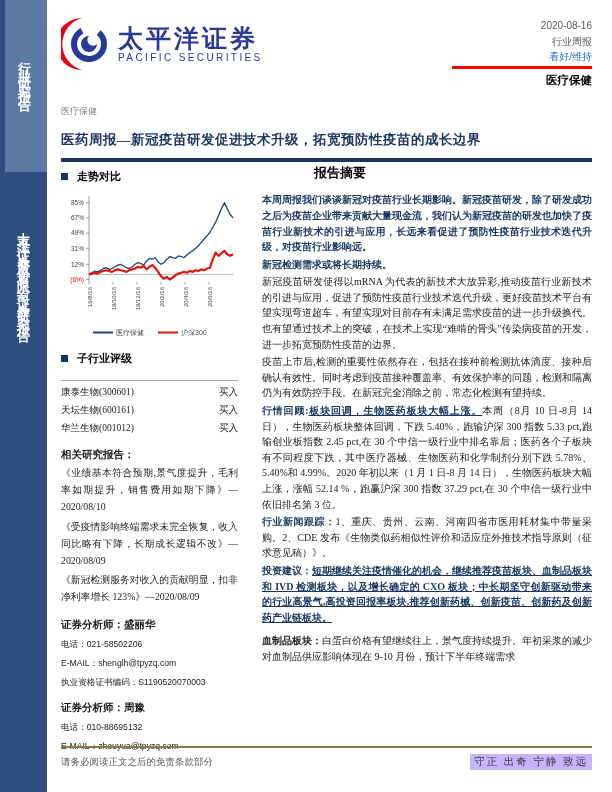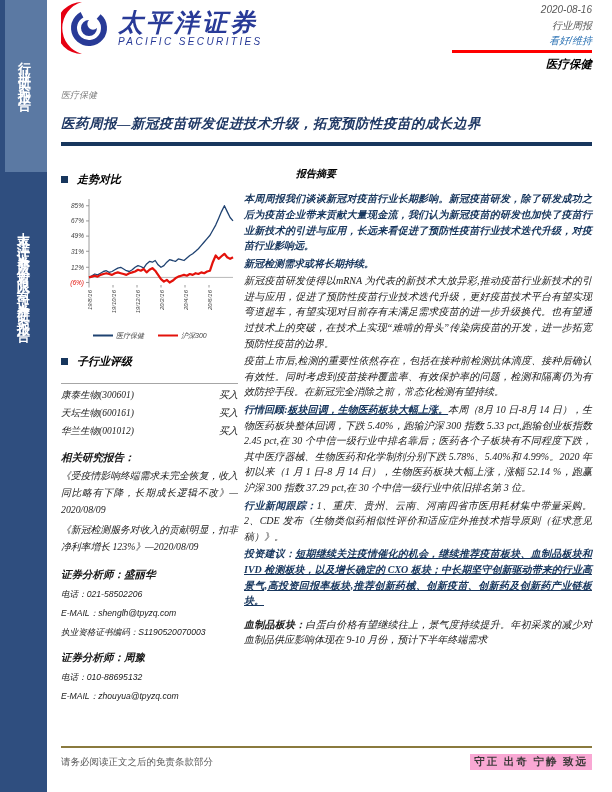--- a/index.html
+++ b/index.html
@@ -14,57 +14,57 @@
   .sidebar-top { position:absolute; top:0; left:0; width:47px; height:172px; background:#5b79a3; }
   .sidebar-bottom { position:absolute; top:172px; left:0; width:47px; bottom:0; background:#2f4e7f; }
   .sidebar-strip { position:absolute; top:0; left:0; width:5px; height:792px; background:#2f4e7f; }
   .vtext {
     position:absolute; writing-mode: vertical-rl; color:#fff; font-weight:bold;
     font-size:13px; letter-spacing:7px; font-family:"Liberation Serif",serif;
   }
   .vtext-top { left:15px; top:52px; }
   .vtext-bottom { left:14px; top:222px; letter-spacing:6px; }
   
-  .main { position:absolute; left:47px; top:0; right:0; bottom:0; padding:0 20px 0 14px;font-style:italic; }
+  .main { position:absolute; left:47px; top:0; right:0; bottom:0; padding:16px 20px 0 14px; }
   .header { display:flex; justify-content:space-between; align-items:flex-start; }
   .logo-row { display:flex; align-items:center; gap:7px; }
   .brand-text { display:flex; flex-direction:column; }
   .brand-cn { color:#283a97; font-weight:bold; font-size:25px; letter-spacing:3px; line-height:1.1; }
   .brand-en { color:#283a97; font-size:10px; letter-spacing:2.4px; font-family:"Liberation Sans",sans-serif; }
   .header-right { text-align:right; font-size:10px; color:#595959; line-height:1.55; padding-top:2px; font-family:"Liberation Sans",sans-serif; }
   .rating-line { color:#2e74b5; }
   .red-rule { width:140px; height:3px; background:#ff0000; margin:1px 0 3px auto; }
   .industry-line { color:#000; font-weight:bold; font-size:11.5px; font-family:"Liberation Serif",serif; }
   .breadcrumb { font-size:9px; color:#7f7f7f; margin-top:16px; }
   .doc-title { font-size:13.5px; font-weight:bold; color:#1f3864; margin-top:13px; letter-spacing:.5px; }
   .title-bar { height:4px; background:#17365d; margin-top:9px; }
   
-  .columns { display:flex; gap:6px; margin-top:19px; }
+  .columns { display:flex; gap:24px; margin-top:0; }
   .col-left { width:177px; flex:none; }
   .col-right { flex:1; min-width:0; }
   .sec-head { display:flex; align-items:center; gap:9px; font-weight:bold; font-size:11px; color:#000; margin:7px 0 4px; }
   .bullet { width:7px; height:7px; background:#17365d; flex:none; }
   .chart-wrap { margin-top:2px; }
   .subind-rule { border-bottom:1px solid #a6a6a6; margin:14px 0 4px; }
   .rec-row { display:flex; justify-content:space-between; font-size:9.5px; margin:5px 0; }
   .reports-title { font-weight:bold; font-size:10.5px; margin-top:13px; }
   .report-item { font-size:9.8px; line-height:1.72; margin-top:3px; text-align:justify; }
   .analyst-name { font-weight:bold; font-size:10.5px; margin-top:12px; }
   .contact { font-size:8.6px; margin-top:7px; font-family:"Liberation Sans",sans-serif; color:#1a1a1a; }
   
-  .summary-title { font-weight:bold; font-size:10px; margin:2px 0 10px 52px; color:#000; }
+  .summary-title { font-weight:bold; font-size:13px; margin:2px 0 10px 52px; color:#000; }
   .para { font-size:10px; line-height:1.56; text-align:justify; margin-bottom:2px; }
   .navy { color:#17365d; font-weight:bold; }
   .uline { text-decoration:underline; }
   .spacer-sm { height:6px; }
   
   .footer-rule { position:absolute; left:61px; right:20px; bottom:44px; border-top:2px solid #8a7a3e; }
   .footer { position:absolute; left:61px; right:20px; bottom:22px; display:flex; justify-content:space-between; align-items:center; }
   .disclaimer { font-size:9.5px; color:#595959; }
-  .motto { background:#f9a8d4; color:#3b3838; font-weight:bold; font-size:10.5px; letter-spacing:2px; padding:1px 4px; }
+  .motto { background:#c4b5fd; color:#3b3838; font-weight:normal; font-size:10.5px; letter-spacing:2px; padding:1px 4px; }
 </style>
 </head>
 <body>
 
 <div class="page">
 
   <div class="sidebar">
     <div class="sidebar-top"></div>
     <div class="sidebar-bottom"></div>
     <div class="sidebar-strip"></div>
@@ -158,20 +158,21 @@
         <div class="rec-row">
           <span>天坛生物(600161)</span>
           <span>买入</span>
         </div>
         <div class="rec-row">
           <span>华兰生物(001012)</span>
           <span>买入</span>
         </div>
 
         <div class="reports-title">相关研究报告：</div>
+        <div class="report-item">《业绩基本符合预期,景气度提升，毛利率如期提升，销售费用如期下降》—2020/08/10</div>
         <div class="report-item">《受疫情影响终端需求未完全恢复，收入同比略有下降，长期成长逻辑不改》—2020/08/09</div>
         <div class="report-item">《新冠检测服务对收入的贡献明显，扣非净利率增长 123%》—2020/08/09</div>
 
         <div class="analyst-name">证券分析师：盛丽华</div>
         <div class="contact">电话：021-58502206</div>
         <div class="contact">E-MAIL：shenglh@tpyzq.com</div>
         <div class="contact">执业资格证书编码：S1190520070003</div>
 
         <div class="analyst-name">证券分析师：周豫</div>
         <div class="contact">电话：010-88695132</div>

